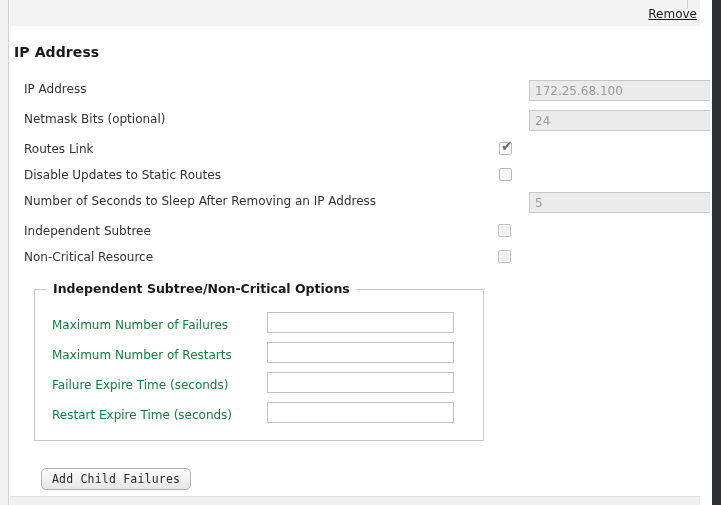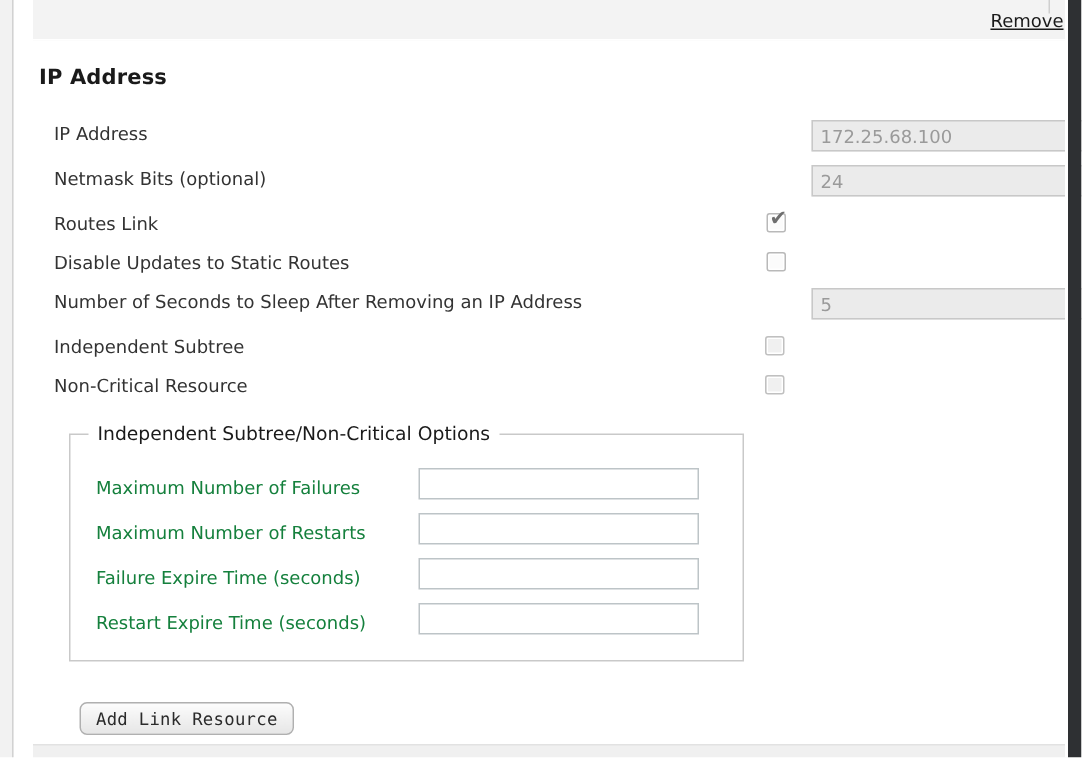--- a/index.html
+++ b/index.html
@@ -44,21 +44,21 @@
   .right-edge-inner {
     position: absolute;
     right: 9px; top: 0;
     width: 2px; height: 505px;
     background: #ffffff;
   }
 
   
   .panel {
     position: absolute;
-    left: 22px; top: 0;
+    left: 10px; top: 0;
     width: 700px; height: 417px;
     background: #ffffff;
     box-sizing: border-box;
   }
 
   
   .resource-header {
     position: absolute;
     left: 0; top: 0;
     width: 690px;
@@ -180,21 +180,21 @@
     margin: 0;
     padding: 0;
   }
   .fieldset-legend {
     position: absolute;
     left: 12px;
     top: -9px;
     background: #ffffff;
     padding: 0 6px;
     font-size: 12.5px;
-    font-weight: normal;
+    font-weight: bold;
     color: #1a1a1a;
     white-space: nowrap;
   }
   .sub-rows {
     position: absolute;
     left: 0;
     top: 22px;
     width: 450px;
   }
   .srow {
@@ -334,21 +334,21 @@
         </div>
 
         <div class="srow">
           <span class="slabel">Restart Expire Time (seconds)</span>
           <input class="sinput" type="text" value="" style="">
         </div>
 
       </div>
     </div>
 
-    <button class="add-child-btn">Add Link Resource</button>
+    <button class="add-child-btn">Add Child Failures</button>
 
     <div class="bottom-bar"></div>
 
   </div>
 
   <div class="right-edge-inner"></div>
   <div class="right-edge"></div>
 
 </div>
 

